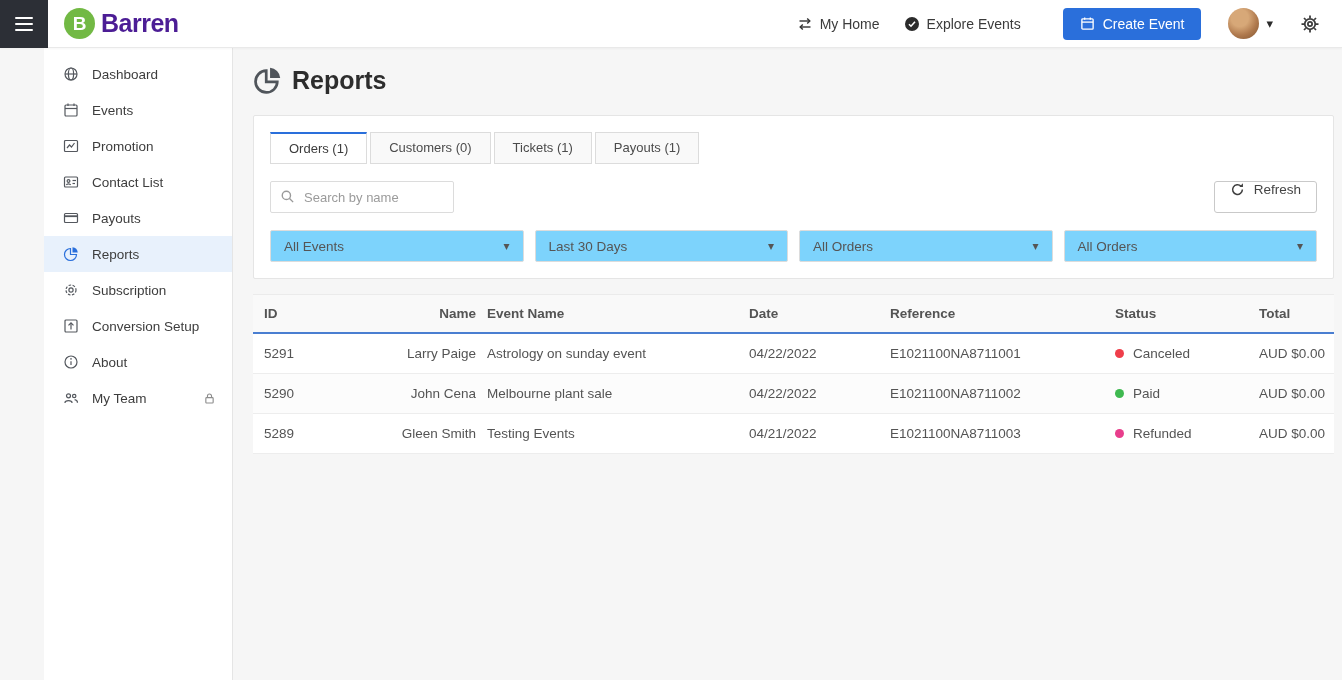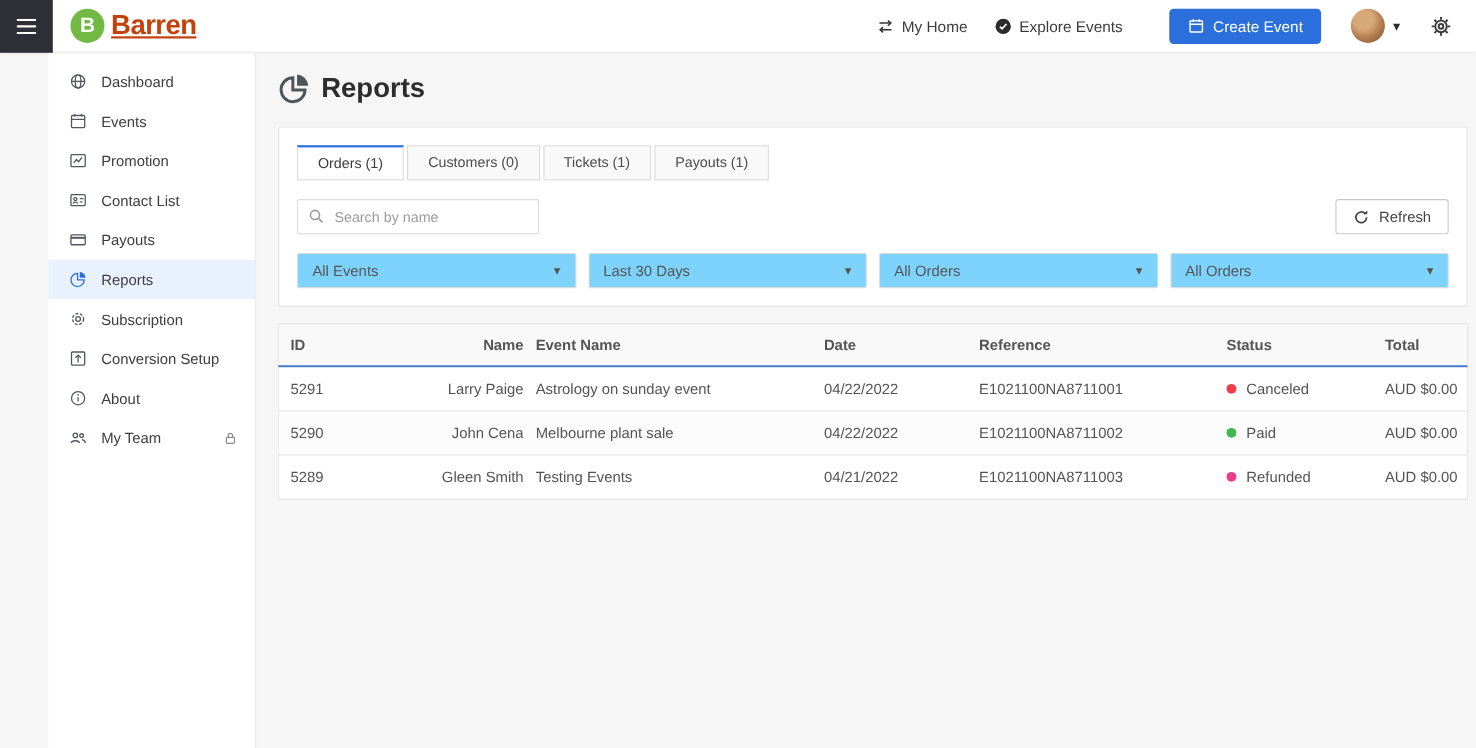--- a/index.html
+++ b/index.html
@@ -5,21 +5,21 @@
   * { margin:0; padding:0; box-sizing:border-box; }
   html,body { width:1342px; height:680px; overflow:hidden; }
   body { font-family:"Liberation Sans", sans-serif; background:#f6f6f6; color:#333; }
   .app { width:1342px; height:680px; display:flex; flex-direction:column; }
 
   
   .topbar { height:48px; background:#fff; display:flex; align-items:center; border-bottom:1px solid #e9e9e9; box-shadow:0 1px 2px rgba(0,0,0,.04); flex:0 0 48px; z-index:5; }
   .hamburger { width:48px; height:48px; background:#2c2f36; display:flex; align-items:center; justify-content:center; cursor:pointer; flex:0 0 48px; }
   .brand { display:flex; align-items:center; margin-left:16px; cursor:pointer; }
   .brand-circle { width:31px; height:31px; border-radius:50%; background:#72b944; color:#fff; font-weight:bold; font-size:19px; display:flex; align-items:center; justify-content:center; }
-  .brand-name { font-size:25px; font-weight:bold; color:#c2410c; margin-left:6px; letter-spacing:-0.5px;text-decoration:underline; }
+  .brand-name { font-size:25px; font-weight:bold; color:#4c1d95; margin-left:6px; letter-spacing:-0.5px; }
   .topbar-right { margin-left:auto; display:flex; align-items:center; padding-right:22px; }
   .top-link { display:flex; align-items:center; gap:7px; font-size:14px; color:#3b3b3b; cursor:pointer;justify-content:flex-end; }
   .top-link + .top-link { margin-left:24px; }
   .create-event { margin-left:42px; height:32px; border:none; border-radius:4px; background:#2a6fdb; color:#fff; font-size:14px; font-family:"Liberation Sans", sans-serif; display:flex; align-items:center; gap:8px; padding:0 17px; cursor:pointer; }
   .avatar { margin-left:27px; width:31px; height:31px; border-radius:50%; background:radial-gradient(circle at 38% 32%, #d7a878 0 30%, #b07a4e 60%, #7e522f 100%); cursor:pointer; flex:0 0 31px; }
   .caret { margin-left:7px; font-size:13px; color:#2b2b2b; cursor:pointer; }
   .gear-btn { margin-left:27px; color:#3a3a3a; cursor:pointer; display:flex; align-items:center; }
 
   
   .body-row { flex:1; display:flex; min-height:0; }
@@ -36,23 +36,23 @@
   .page-title { font-size:25px; font-weight:bold; color:#2d2d2d; }
 
   
   .card { background:#fff; border:1px solid #e5e5e5; border-radius:2px; padding:16px; margin-right:0; }
   .tabs { display:flex; gap:3px; }
   .tab { height:32px; line-height:29px; padding:0 18px; font-size:13px; color:#4b4b4b; background:#f9f9f9; border:1px solid #dcdcdc; cursor:pointer;text-align:right; }
   .tab.active { background:#fff; border-top:2px solid #2a6fdb; color:#3c3c3c; }
   .toolbar { margin-top:17px; display:flex; align-items:center; justify-content:space-between; }
   .search-wrap { position:relative; width:220px; }
   .search-wrap .search-ic { position:absolute; left:10px; top:8px; color:#9a9a9a; }
-  .search-input { width:220px; height:32px; border:1px solid #dcdcdc; border-radius:2px; padding:0 10px 0 33px; font-size:13px; font-family:"Liberation Sans", sans-serif; color:#ef4444; }
+  .search-input { width:184px; height:32px; border:1px solid #dcdcdc; border-radius:2px; padding:0 10px 0 33px; font-size:13px; font-family:"Liberation Sans", sans-serif; color:#ef4444; }
   .search-input::placeholder { color:#9b9b9b; }
-  .refresh-btn { height:32px; background:#fff; border:1px solid #c9c9c9; border-radius:3px; padding:0 15px; font-size:13.5px; color:#444; font-family:"Liberation Sans", sans-serif; display:flex; align-items:center; gap:9px; cursor:pointer; }
+  .refresh-btn { height:32px; background:#fff; border:1px solid #c9c9c9; border-radius:3px; padding:0 15px; font-size:13.5px; color:#444; font-family:"Liberation Sans", sans-serif; display:flex; align-items:flex-start; gap:9px; cursor:pointer; }
   .refresh-btn .r-ic { color:#3f3f3f; display:flex; align-items:center; }
   .filters { margin-top:17px; display:flex; gap:11px; }
   .filter { flex:1; height:32px; border:1px solid #dcdcdc; border-radius:2px; background:#7dd3fc; display:flex; align-items:center; padding:0 13px; font-size:13.5px; color:#555; cursor:pointer; }
   .filter .f-caret { margin-left:auto; color:#555; font-size:12px; }
 
   
   .table { margin-top:15px; background:#a3a3a3; }
   .t-row { display:flex; height:40px; align-items:center; border-bottom:1px solid #ededed; background:#fff; }
   .t-row.head { background:#f9f9f9; border-top:1px solid #ebebeb; border-bottom:2px solid #4a7ed1; font-weight:bold; font-size:13px; color:#3a3a3a; }
   .t-row.r-even { background:#fcfcfc; }

